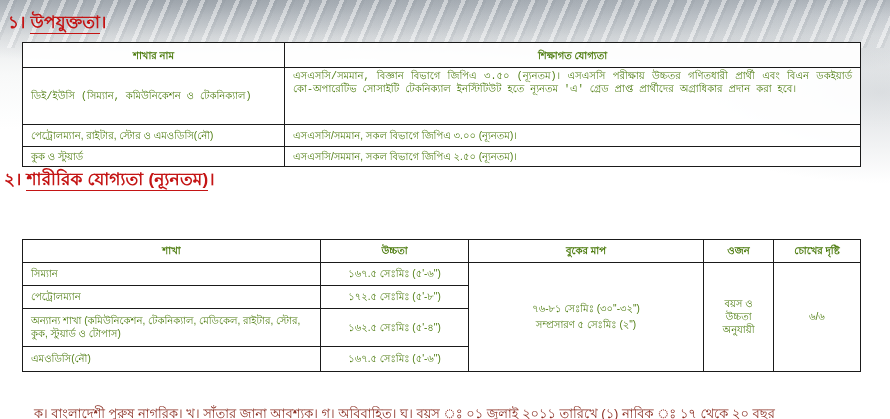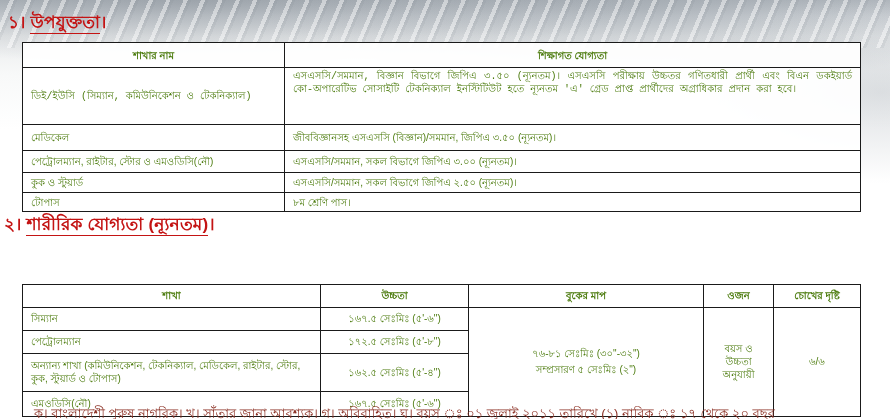--- a/index.html
+++ b/index.html
@@ -92,35 +92,27 @@
   <table class="t1">
     <tbody>
         <tr class="hdr">
       <th class="c-branch">শাখার নাম</th>
       <th class="c-qual">শিক্ষাগত যোগ্যতা</th>
     </tr>
     <tr class="r0">
       <td>ডিই/ইউসি (সিম্যান, কমিউনিকেশন ও টেকনিক্যাল)</td>
       <td class="qual justify">এসএসসি/সমমান, বিজ্ঞান বিভাগে জিপিএ ৩.৫০ (ন্যূনতম)। এসএসসি পরীক্ষায় উচ্চতর গণিতধারী প্রার্থী এবং বিএন ডকইয়ার্ড কো-অপারেটিভ সোসাইটি টেকনিক্যাল ইনস্টিটিউট হতে ন্যূনতম 'এ' গ্রেড প্রাপ্ত প্রার্থীদের অগ্রাধিকার প্রদান করা হবে।</td>
     </tr>
-    <tr class="r1">
-      <td>মেডিকেল</td>
-      <td class="qual">জীববিজ্ঞানসহ এসএসসি (বিজ্ঞান)/সমমান, জিপিএ ৩.৫০ (ন্যূনতম)।</td>
-    </tr>
     <tr class="r2">
       <td>পেট্রোলম্যান, রাইটার, স্টোর ও এমওডিসি(নৌ)</td>
       <td class="qual">এসএসসি/সমমান, সকল বিভাগে জিপিএ ৩.০০ (ন্যূনতম)।</td>
     </tr>
     <tr class="r3">
       <td>কুক ও স্টুয়ার্ড</td>
       <td class="qual">এসএসসি/সমমান, সকল বিভাগে জিপিএ ২.৫০ (ন্যূনতম)।</td>
-    </tr>
-    <tr class="r4">
-      <td>টোপাস</td>
-      <td class="qual">৮ম শ্রেণি পাস।</td>
     </tr>
   </tbody>
     </table>
 
   <div class="section-heading h2">
     <span>২।</span>
     <span class="u">শারীরিক যোগ্যতা (ন্যূনতম)</span><span>।</span>
   </div>
 
   <table class="t2">

